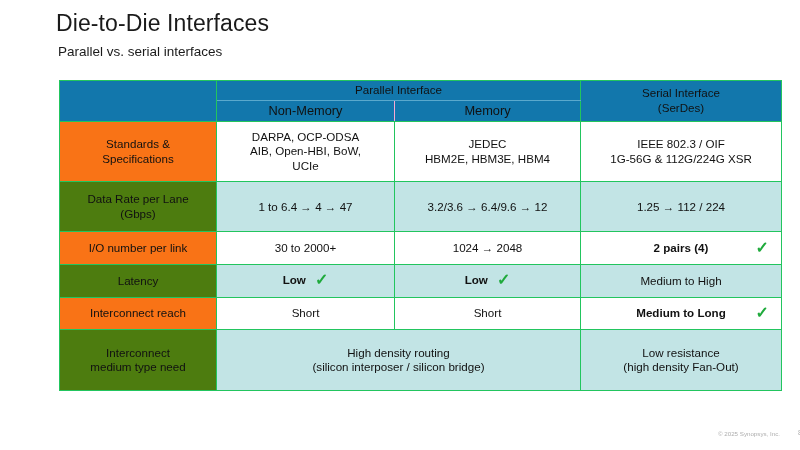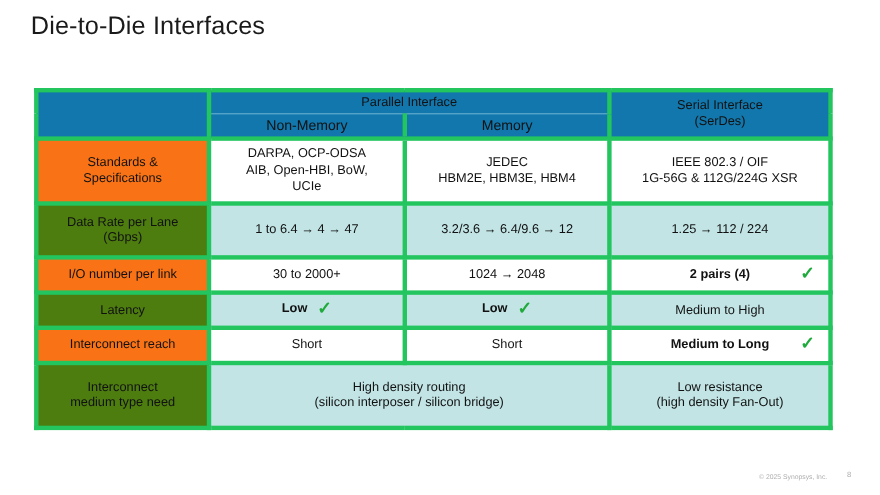--- a/index.html
+++ b/index.html
@@ -11,20 +11,21 @@
     height: 450px;
     background: #ffffff;
     font-family: "Liberation Sans", sans-serif;
     overflow: hidden;
     position: relative;
     color: #000000;
   }
   .slide {
     position: absolute;
     inset: 0;
+    margin-left: 28px;
   }
   .title {
     position: absolute;
     left: 28px;
     top: 10px;
     font-size: 23px;
     font-weight: 400;
     color: #1a1a1a;
     letter-spacing: 0.1px;
     white-space: nowrap;
@@ -46,21 +47,21 @@
     width: 722px;
     height: 311px;
   }
   table.matrix {
     border-collapse: collapse;
     width: 100%;
     height: 100%;
     table-layout: fixed;
   }
   table.matrix td, table.matrix th {
-    border: 4px solid #22c55e;
+    border: 1px solid #22c55e;
     padding: 2px 4px;
     vertical-align: middle;
     text-align: center;
     font-size: 11.6px;
     font-weight: 400;
     line-height: 1.26;
     color: #111111;
   }
   
   th.hd {
@@ -75,21 +76,21 @@
     background: #1277ac;
   }
   th.hd.sub {
     font-size: 12.8px;
     border-top: 1px solid #5aa9cd;
   }
   th.hd.parallel {
     border-bottom: 1px solid #5aa9cd;
   }
   th.hd.nonmem {
-    border-right: 3px solid #f9a8d4;
+    border-right: 1px solid #f9a8d4;
   }
 
   
   td.lbl {
     text-align: left;
     font-weight: bold;
     font-size: 12.2px;
     padding-left: 9px;
     line-height: 1.25;
   }
@@ -138,20 +139,21 @@
     color: #aeaeae;
     white-space: nowrap;
   }
 </style>
 </head>
 <body>
 
 <div class="slide">
 
   <div class="title">Die-to-Die Interfaces</div>
+  <div class="subtitle">Parallel vs. serial interfaces</div>
 
   <div class="table-wrap">
     <table class="matrix">
       <colgroup>
         <col style="width:157px">
         <col style="width:178px">
         <col style="width:186px">
         <col style="width:201px">
       </colgroup>
       <thead>

